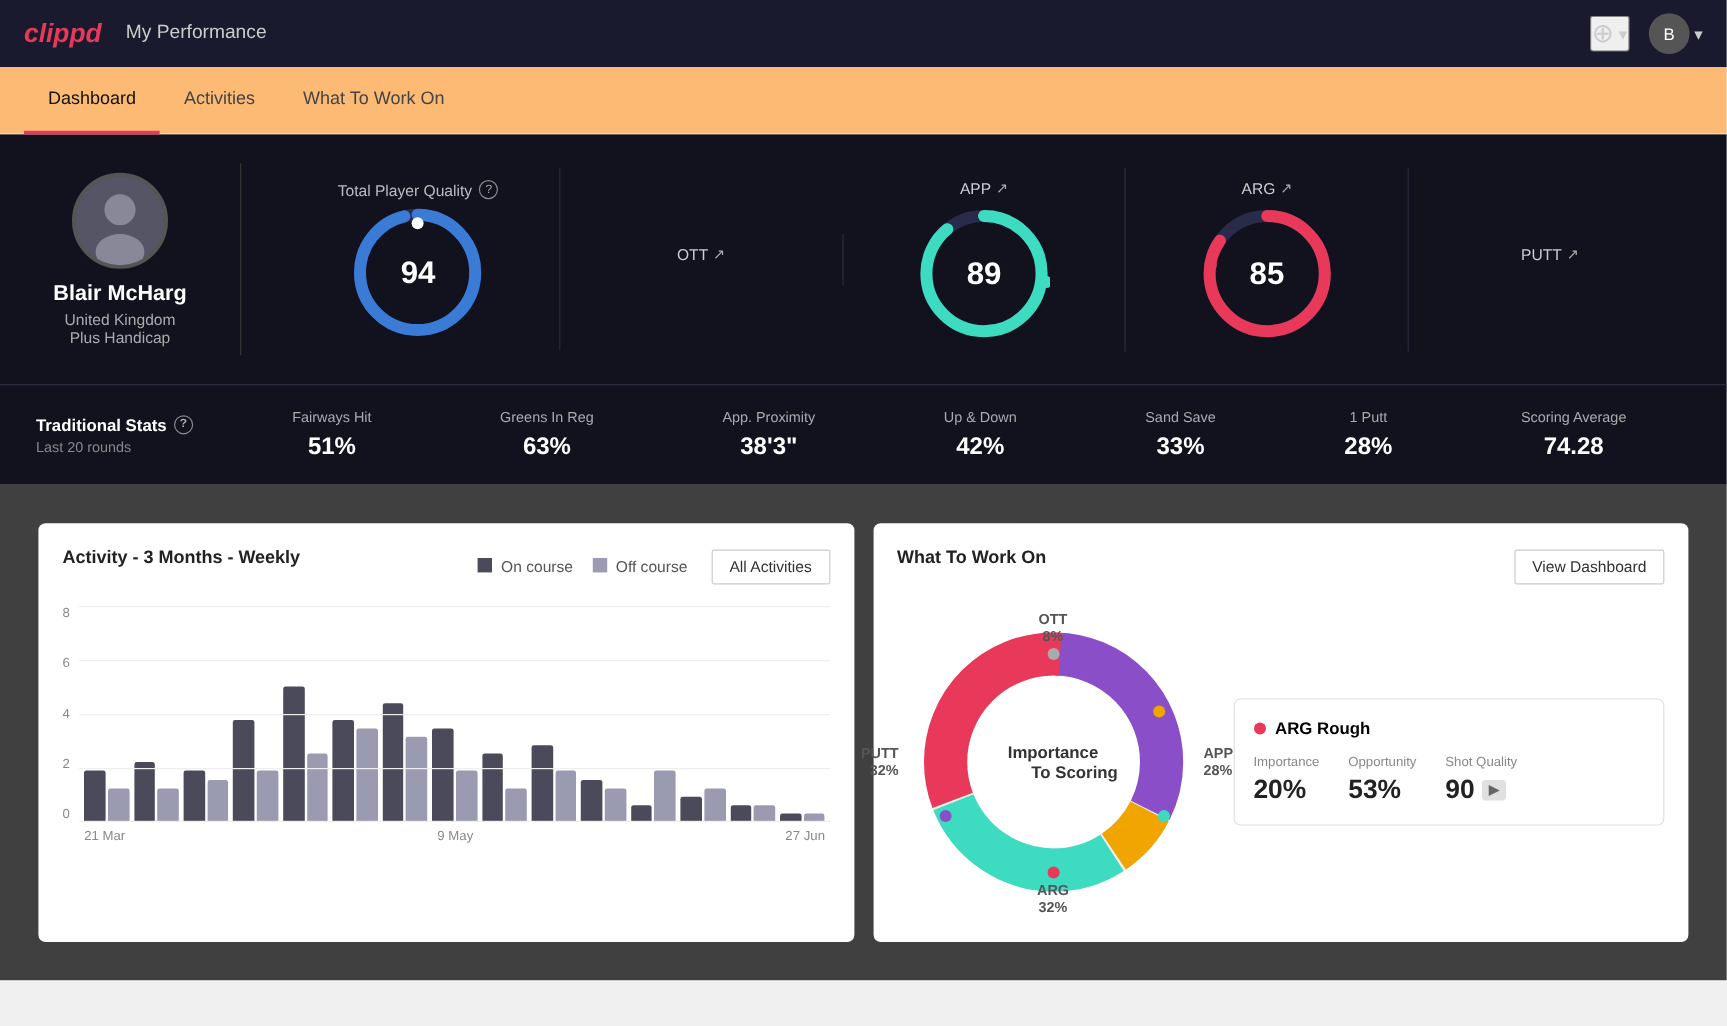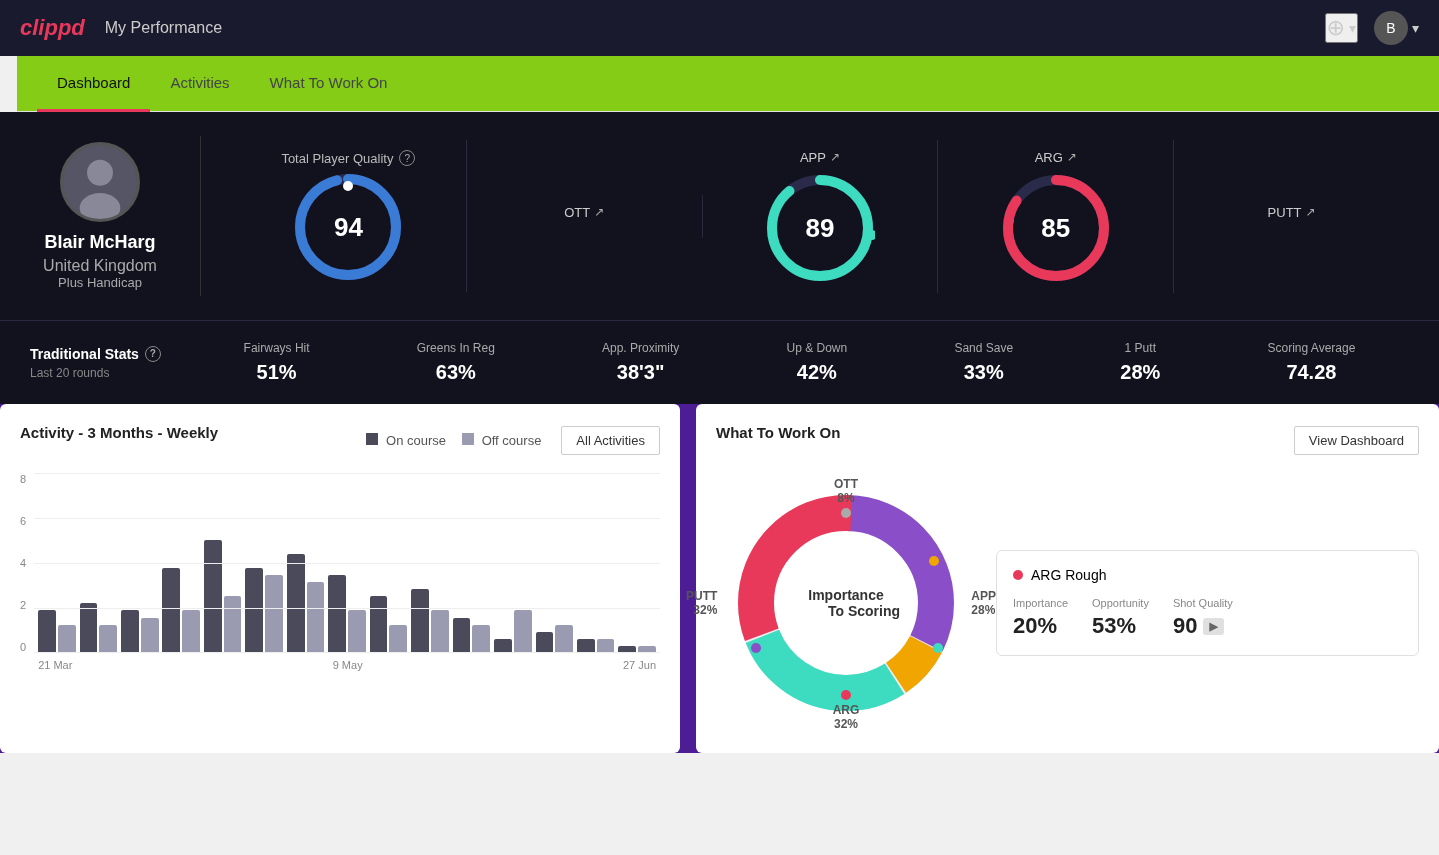--- a/index.html
+++ b/index.html
@@ -17,25 +17,24 @@
     .logo { color: #e8395a; font-size: 22px; font-weight: bold; font-style: italic; }
     .header-title { color: #ccc; font-size: 16px; margin-left: 20px; }
     .header-left { display: flex; align-items: center; }
     .header-right { display: flex; align-items: center; gap: 16px; }
     .add-btn { color: #ccc; font-size: 22px; cursor: pointer; display: flex; align-items: center; gap: 4px; }
     .avatar-btn { display: flex; align-items: center; gap: 4px; cursor: pointer; }
     .avatar-circle { width: 34px; height: 34px; border-radius: 50%; background: #555; overflow: hidden; display: flex; align-items: center; justify-content: center; color: #fff; font-size: 14px; }
 
     
     .nav-tabs {
-      background: #84cc16;
+      background: #fdba74;
       display: flex;
       border-bottom: 1px solid #e0e0e0;
       padding: 0 20px;
-      margin-left: 17px;
     }
     .nav-tab {
       padding: 18px 20px;
       cursor: pointer;
       font-size: 15px;
       color: #444;
       border-bottom: 3px solid transparent;
       margin-bottom: -1px;
     }
     .nav-tab.active { border-bottom-color: #e8395a; color: #111; font-weight: 500; }
@@ -43,21 +42,21 @@
     
     .hero {
       background: #12121f;
       padding: 24px 30px;
       color: #fff;
     }
     .hero-inner { display: flex; align-items: center; gap: 30px; }
     .player-info { display: flex; flex-direction: column; align-items: center; min-width: 140px; }
     .player-avatar { width: 80px; height: 80px; border-radius: 50%; background: #555; overflow: hidden; border: 3px solid #555; display: flex; align-items: center; justify-content: center; color: #fff; font-size: 28px; margin-bottom: 10px; }
     .player-name { font-size: 18px; font-weight: bold; margin-bottom: 4px; }
-    .player-country { font-size: 16px; color: #aaa; }
+    .player-country { font-size: 13px; color: #aaa; }
     .player-handicap { font-size: 13px; color: #aaa; }
 
     .divider-v { width: 1px; background: #333; height: 160px; }
 
     
     .gauges { display: flex; gap: 0; flex: 1; align-items: center; }
     .gauge-item { display: flex; flex-direction: column; align-items: center; flex: 1; padding: 10px 15px; border-right: 1px solid #2a2a3e; }
     .gauge-item:last-child { border-right: none; }
     .gauge-label { font-size: 13px; color: #ccc; margin-bottom: 8px; display: flex; align-items: center; gap: 4px; }
     .gauge-label .trend-up { color: #aaa; font-size: 12px; }
@@ -82,22 +81,22 @@
     .trad-label-sub { font-size: 12px; color: #888; margin-top: 4px; }
     .trad-stats-items { display: flex; flex: 1; justify-content: space-around; }
     .trad-stat-item { text-align: center; }
     .trad-stat-name { font-size: 12px; color: #aaa; margin-bottom: 6px; }
     .trad-stat-val { font-size: 20px; font-weight: bold; }
 
     
     .main-content {
       display: flex;
       gap: 16px;
-      padding: 0;
-      background: #4c1d95;
+      padding: 32px;
+      background: #404040;
     }
     .card {
       background: #fff;
       border-radius: 6px;
       padding: 20px;
       flex: 1;
     }
     .card-title { font-size: 15px; font-weight: 600; margin-bottom: 16px; color: #222; }
 
     
@@ -110,21 +109,21 @@
 
     
     .wtwo-card { flex: 1; }
     .wtwo-header { display: flex; align-items: center; justify-content: space-between; margin-bottom: 16px; }
     .view-dashboard-btn { border: 1px solid #ccc; background: #fff; padding: 6px 14px; font-size: 13px; cursor: pointer; border-radius: 2px; color: #333; }
 
     .wtwo-body { display: flex; gap: 20px; align-items: center; }
 
     
     .info-card { border: 1px solid #e0e0e0; border-radius: 6px; padding: 16px; min-width: 280px; }
-    .info-card-title { display: flex; align-items: center; gap: 8px; font-size: 14px; font-weight: 400; margin-bottom: 14px; }
+    .info-card-title { display: flex; align-items: center; gap: 8px; font-size: 14px; font-weight: 700; margin-bottom: 14px; }
     .info-dot { width: 10px; height: 10px; border-radius: 50%; background: #e8395a; }
     .info-metrics { display: flex; gap: 24px; }
     .info-metric { }
     .info-metric-label { font-size: 11px; color: #888; margin-bottom: 4px; }
     .info-metric-val { font-size: 22px; font-weight: bold; color: #222; display: flex; align-items: center; gap: 6px; }
     .info-metric-tag { background: #e0e0e0; border-radius: 3px; padding: 2px 6px; font-size: 11px; color: #666; }
 
     
     .tpq-label { font-size: 13px; color: #bbb; margin-bottom: 6px; display: flex; align-items: center; gap: 6px; }
   </style>

